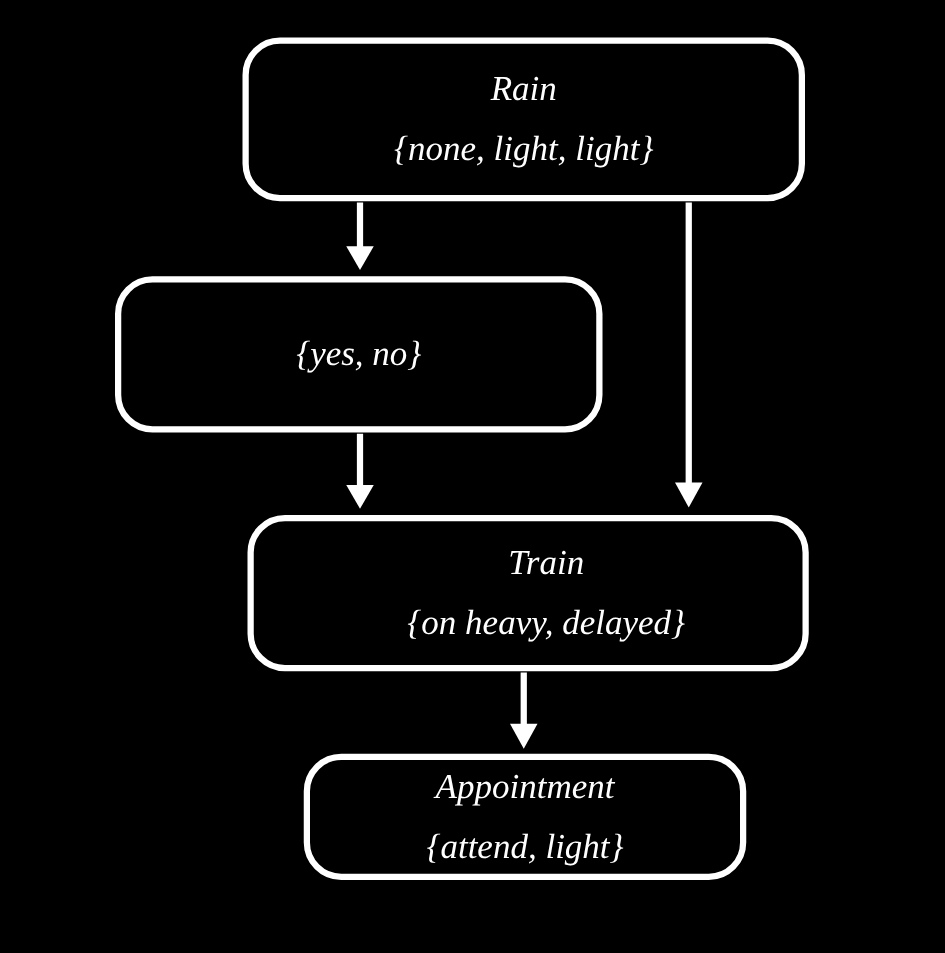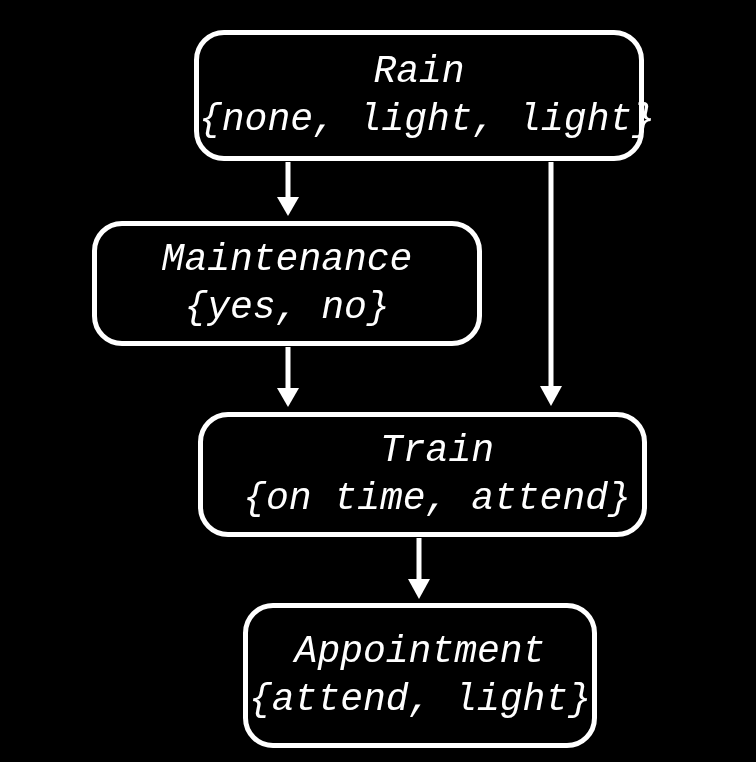--- a/index.html
+++ b/index.html
@@ -27,36 +27,35 @@
     height: 762px;
   }
   .node {
     position: absolute;
     box-sizing: border-box;
     border: 5px solid var(--fg);
     border-radius: 30px;
     background: var(--bg);
     color: var(--fg);
     font-style: italic;
-    font-size: 38px;
+    font-size: 28px;
     line-height: 48px;
     text-align: center;
     display: flex;
     flex-direction: column;
     justify-content: center;
-    font-family: Liberation Mono, monospace;
   }
   .node .node-label,
   .node .node-values {
     white-space: nowrap;
   }
   .node-rain        { left: 194px; top: 30px;  width: 450px; height: 131px; }
   .node-maintenance { left: 92px;  top: 221px; width: 390px; height: 125px; }
   .node-train       { left: 198px; top: 412px; width: 449px; height: 125px; padding-left: 29px; }
-  .node-appointment { left: 243px; top: 603px; width: 354px; height: 145px; }
+  .node-appointment { left: 243px; top: 603px; width: 354px; height: 101px; }
   .edge-line { stroke: var(--fg); stroke-width: 5; }
   .edge-head { fill: var(--fg); stroke: none; }
 </style>
 </head>
 <body>
 
 <div class="canvas">
 
   <svg class="edges-layer" viewBox="0 0 756 762" xmlns="http://www.w3.org/2000/svg">
     <g>
@@ -76,27 +75,26 @@
       <polygon class="edge-head" points="408,579 430,579 419,599"></polygon>
     </g>
   </svg>
 
   <div class="node node-rain">
     <span class="node-label">Rain</span>
     <span class="node-values">{none, light, light}</span>
   </div>
 
   <div class="node node-maintenance">
-    <span class="node-label">Maintenance</span>
     <span class="node-values">{yes, no}</span>
   </div>
 
   <div class="node node-train">
     <span class="node-label">Train</span>
-    <span class="node-values">{on time, attend}</span>
+    <span class="node-values">{on heavy, delayed}</span>
   </div>
 
   <div class="node node-appointment">
     <span class="node-label">Appointment</span>
     <span class="node-values">{attend, light}</span>
   </div>
 
 </div>
 
 </body></html>

